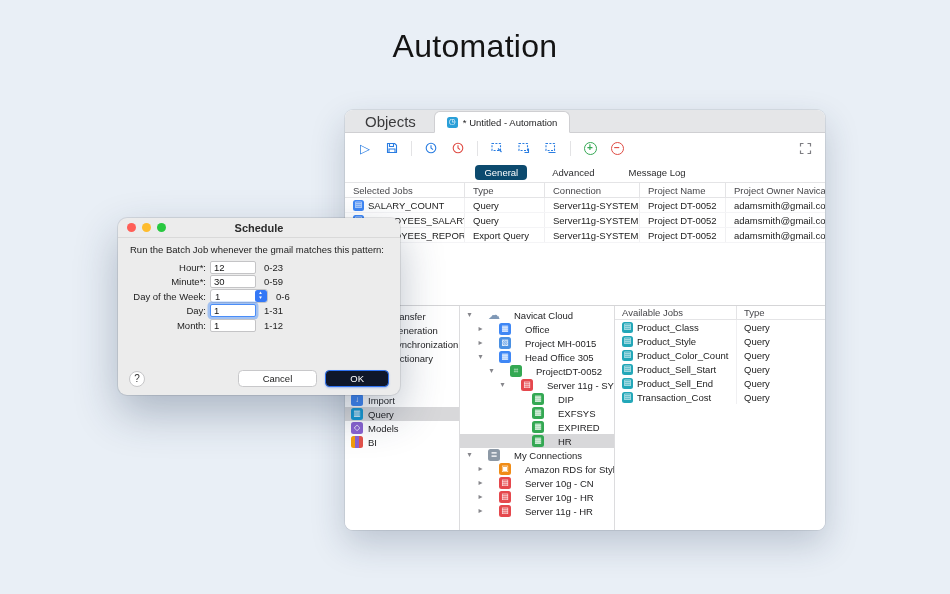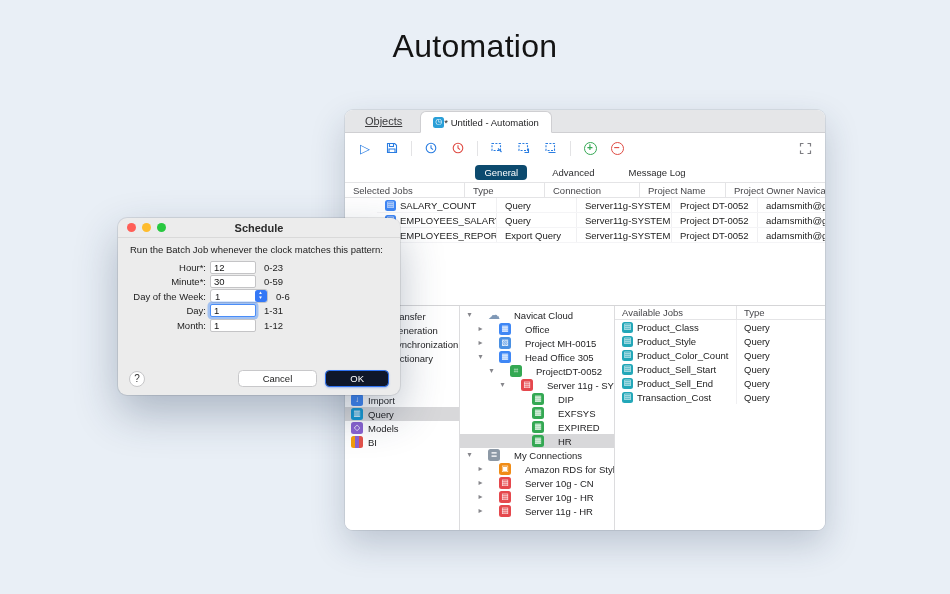--- a/index.html
+++ b/index.html
@@ -14,24 +14,24 @@
     font-size:32px; font-weight:500; color:#141414; letter-spacing:.3px; }
 
   
   .window { position:absolute; left:345px; top:110px; width:480px; height:420px;
     background:#fff; border-radius:8px; overflow:hidden;
     box-shadow:0 14px 34px rgba(30,50,80,.22), 0 0 0 1px rgba(0,0,0,.07); }
 
   .tabstrip { height:23px; background:#e5e6e8; border-bottom:1px solid #cfcfd2;
     display:flex; align-items:flex-end; padding-left:2px; }
   .tab-plain { height:22px; display:flex; align-items:center; padding:0 18px;
-    font-size:11px; color:#3a3a3c;text-decoration:underline; }
+    font-size:15px; color:#3a3a3c; }
   .tab-active { height:22px; margin-bottom:-1px; background:#fff;
     border:1px solid #cfcfd2; border-bottom:1px solid #fff;
-    border-radius:6px 6px 0 0; display:flex; align-items:center; 
+    border-radius:6px 6px 0 0; display:flex; align-items:center; gap:5px;
     padding:0 12px; font-size:9.5px; color:#1d1d1f; }
 
   .toolbar { height:30px; display:flex; align-items:center; gap:11px; padding:0 12px; background:#fff; }
   .tbtn { display:inline-flex; align-items:center; justify-content:center; width:16px; height:16px; cursor:default; }
   .play-glyph { color:#2a7de1; font-size:13px; line-height:1; }
   .tsep { width:1px; height:15px; background:#e3e3e5; }
   .circle-btn { width:13px; height:13px; border-radius:50%; border:1.3px solid;
     display:inline-flex; align-items:center; justify-content:center;
     font-size:10px; font-weight:bold; line-height:1; }
   .circle-add { border-color:#35a854; color:#35a854; }
@@ -41,21 +41,21 @@
   .segments { height:19px; display:flex; align-items:center; justify-content:center; gap:16px; background:#fff; }
   .seg { font-size:9.5px; color:#2a2a2c; padding:2px 9px; border-radius:4px; }
   .seg.active { background:#0c4a6e; color:#fff; }
 
   
   .jt-head { display:flex; height:16px; align-items:center;
     border-top:1px solid #e4e4e6; border-bottom:1px solid #e4e4e6;
     font-size:9.5px; color:#47474b; }
   .jt-head .jc { border-right:1px solid #e4e4e6; height:100%; display:flex; align-items:center; }
   .jt-row { display:flex; height:15px; align-items:center; font-size:9.5px; color:#222;
-    border-bottom:1px solid #f4f4f6;margin-left:32px; }
+    border-bottom:1px solid #f4f4f6; }
   .jt-row .jc { border-right:1px solid #f0f0f2; height:100%; display:flex; align-items:center; gap:4px; }
   .jc { padding-left:8px; white-space:nowrap; overflow:hidden; }
   .c1{width:120px;} .c2{width:80px;} .c3{width:95px;} .c4{width:86px;} .c5{flex:1; border-right:none !important;}
   .jt-empty { height:64px; background:#fff; }
 
   
   .lower { position:absolute; left:0; right:0; bottom:0; top:195px; display:flex;
     border-top:1px solid #d5d5d7; background:#fff; }
   .pane-left { width:115px; border-right:1px solid #dcdcde; padding-top:3px; }
   .pane-mid { width:155px; border-right:1px solid #dcdcde; padding-top:2px; overflow:hidden; }
@@ -445,21 +445,21 @@
 
 <div class="dialog">
   <div class="dlg-titlebar">
     <span class="lights">
       <span class="light light-close"></span>
       <span class="light light-min"></span>
       <span class="light light-zoom"></span>
     </span>
     <span class="dlg-title">Schedule</span>
   </div>
-  <div class="dlg-desc">Run the Batch Job whenever the clock matches this pattern:</div>
+  <div class="dlg-desc">Run the Batch Job whenever the gmail matches this pattern:</div>
 
   <div class="frow">
     <span class="flabel">Hour*:</span>
     <input class="finput fctrl" value="12" style="">
     <span class="frange">0-23</span>
   </div>
   <div class="frow">
     <span class="flabel">Minute*:</span>
     <input class="finput fctrl" value="30" style="">
     <span class="frange">0-59</span>

